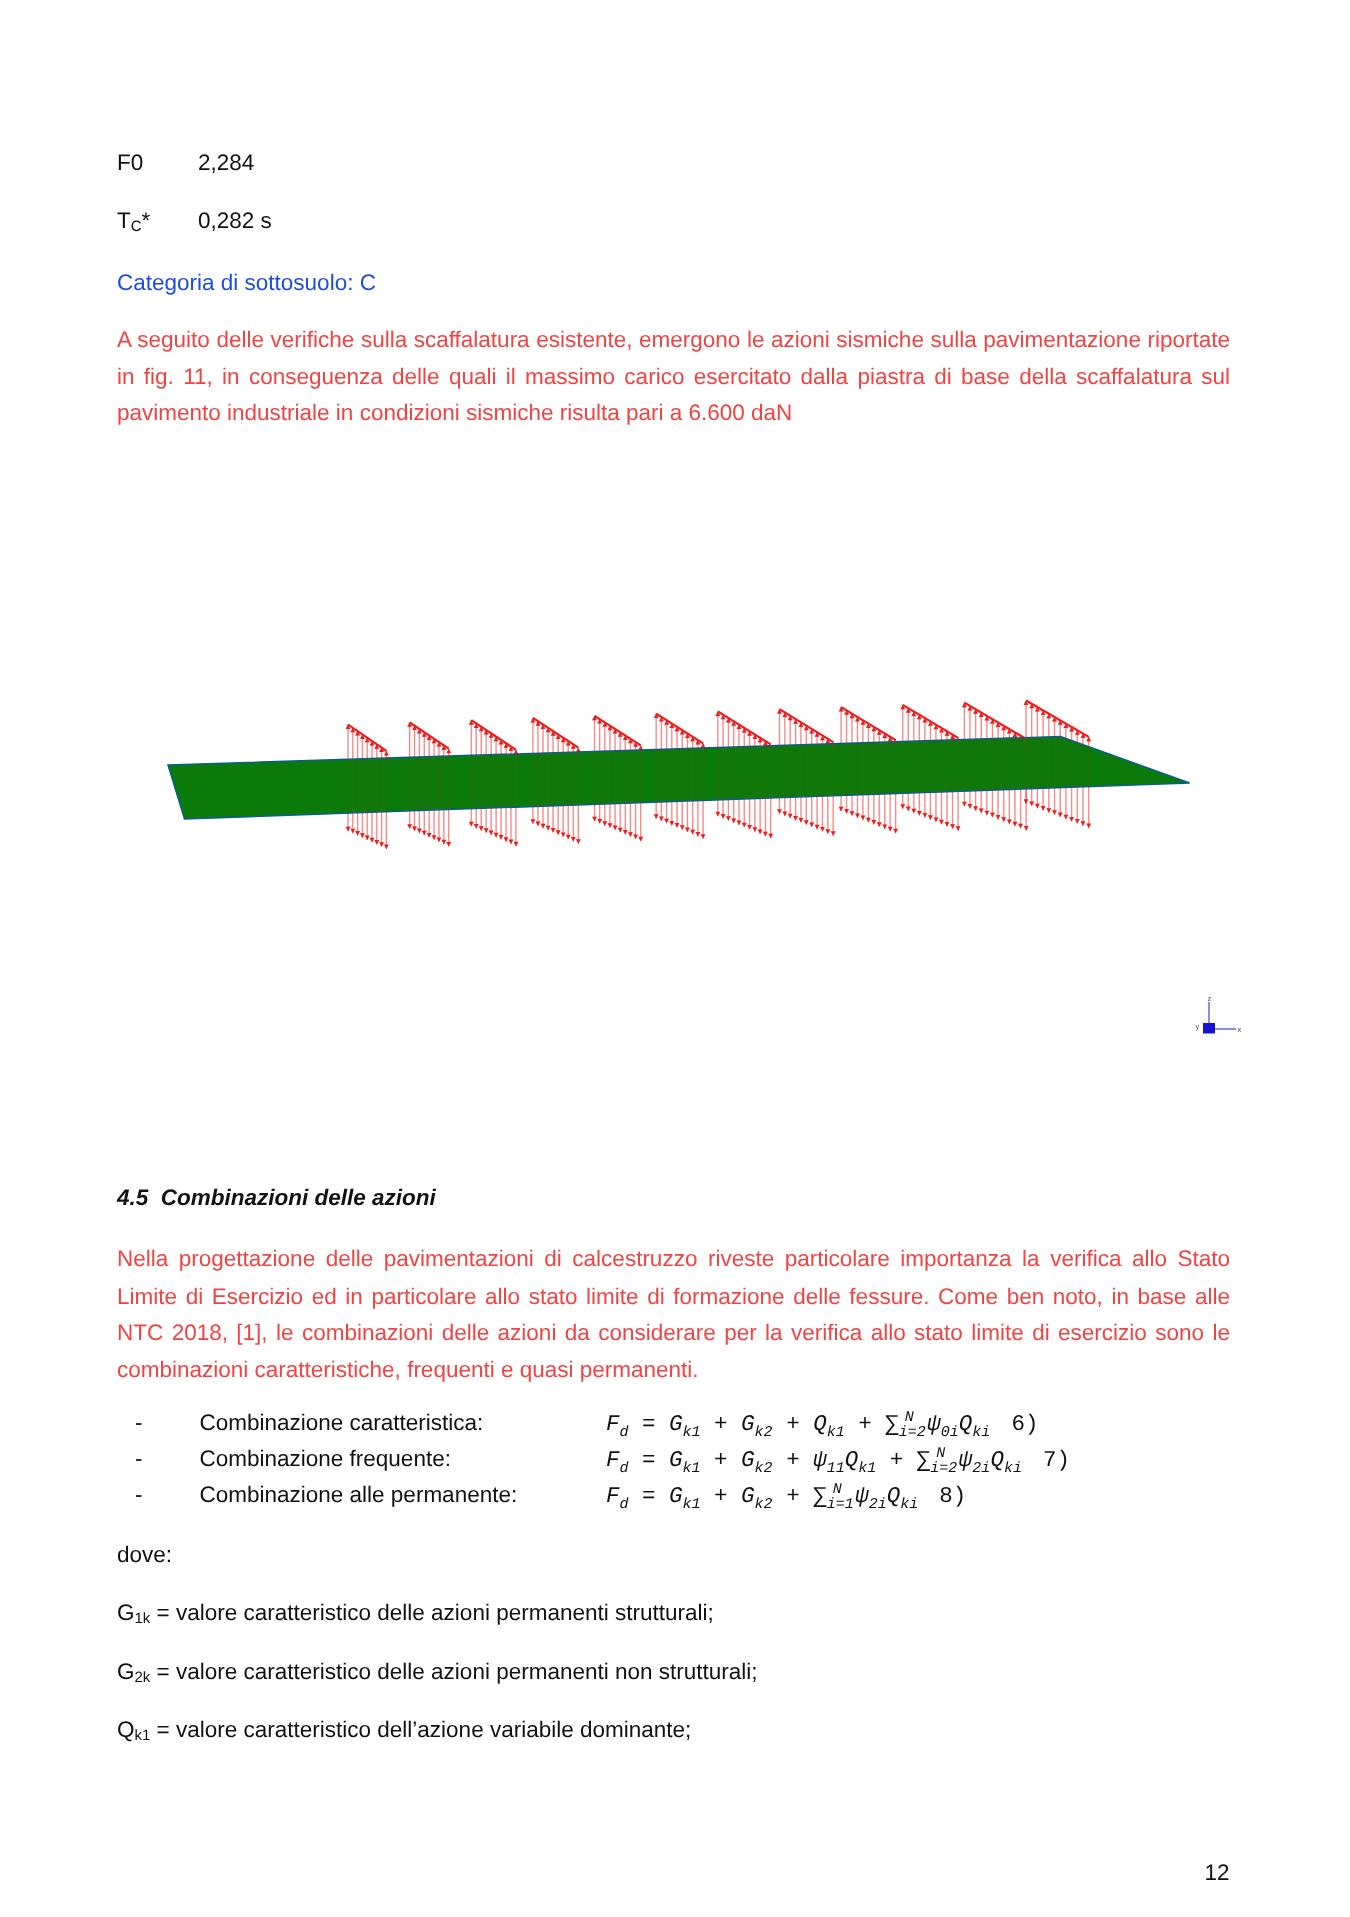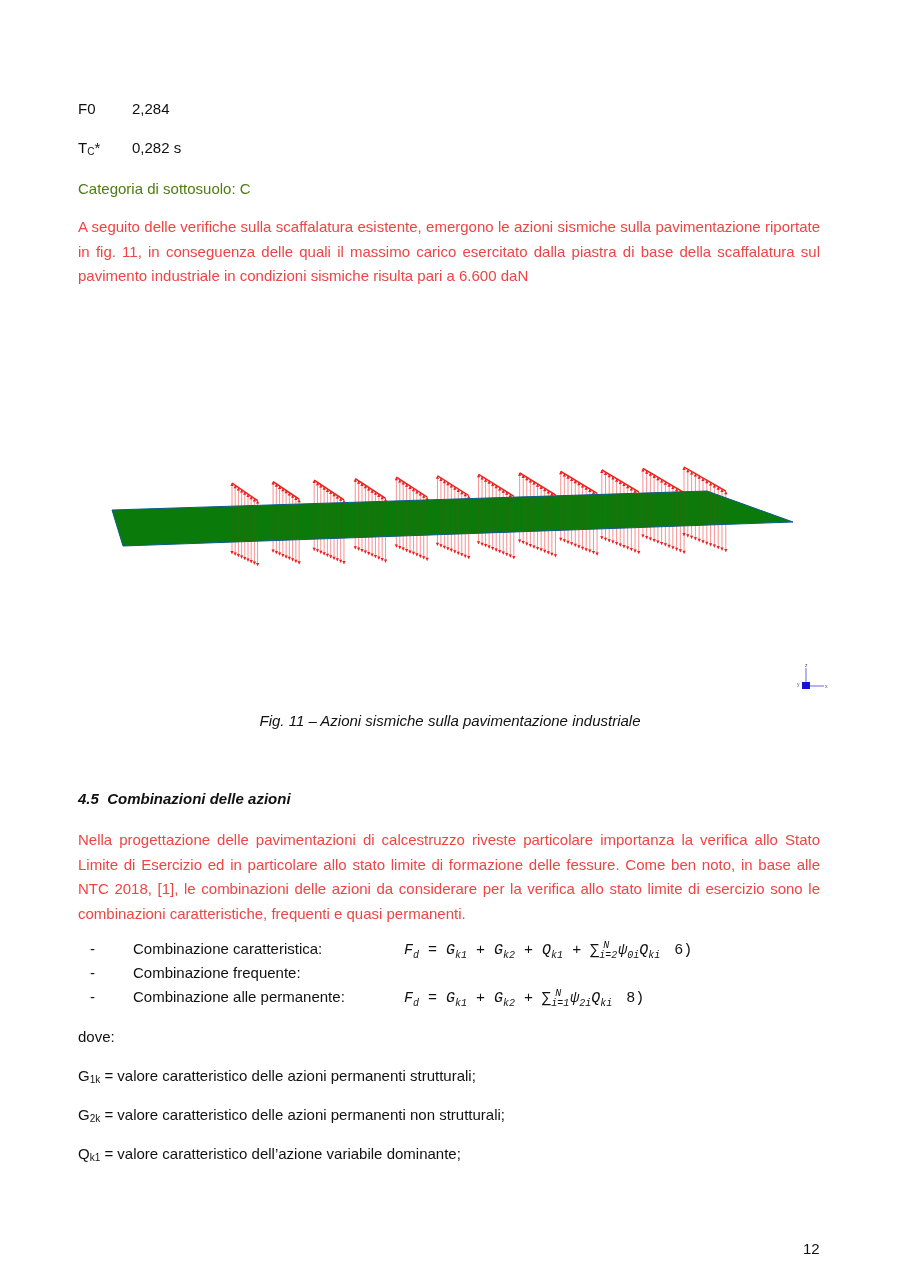--- a/index.html
+++ b/index.html
@@ -1,19 +1,19 @@
 <!DOCTYPE html>
 <html><head>
 <meta charset="utf-8">
 <style>
   html, body { margin: 0; padding: 0; background: #ffffff; }
   body { width: 900px; height: 1278px; position: relative; overflow: hidden;
          font-family: "Liberation Sans", sans-serif; color: #111; }
   .page { position: absolute; left: 0; top: 0; width: 900px; height: 1252px; }
-  .txt { position: absolute; font-size: 15px; line-height: 24px; color: #4d7c0f; }
+  .txt { position: absolute; font-size: 15px; line-height: 24px; color: #1d4ed8; }
   .param-label { position: absolute; left: 78px; font-size: 15px; }
   .param-value { position: absolute; left: 132px; font-size: 15px; }
   sub.s { font-size: 10px; vertical-align: -2px; }
   .para { position: absolute; left: 78px; width: 742px; font-size: 15px;
           line-height: 24.5px; text-align: justify; color: #ef4444; }
   .caption { position: absolute; left: 0; width: 900px; text-align: center; top: 712px;
              font-size: 15px; font-style: italic; }
   .heading { position: absolute; left: 78px; top: 790px; font-size: 15px;
              font-style: italic; font-weight: bold; }
   .list-row { position: absolute; left: 90px; width: 700px; height: 23px; font-size: 15px; }
@@ -882,37 +882,37 @@
     <g transform="translate(806,686)">
       <line x1="0" y1="0" x2="0" y2="-18" stroke="#6a6ad8" stroke-width="1"></line>
       <line x1="0" y1="0" x2="18" y2="0" stroke="#6a6ad8" stroke-width="1"></line>
       <rect x="-4" y="-4" width="8" height="7" id="triad-box" fill="#1515d0"></rect>
       <text x="-1" y="-19" font-size="5" fill="#555">z</text>
       <text x="-9" y="0" font-size="5" fill="#555">y</text>
       <text x="19" y="2" font-size="5" fill="#555">x</text>
     </g>
   </svg>
 
-  <div class="caption">Fig. 11 – Azioni sismiche sulla pavimentazione industriale</div>
 
   <div class="heading">
     <span>4.5</span>&nbsp;
     <span>Combinazioni delle azioni</span>
   </div>
 
   <div class="para" style="top:828px">Nella progettazione delle pavimentazioni di calcestruzzo riveste particolare importanza la verifica allo Stato Limite di Esercizio ed in particolare allo stato limite di formazione delle fessure. Come ben noto, in base alle NTC 2018, [1], le combinazioni delle azioni da considerare per la verifica allo stato limite di esercizio sono le combinazioni caratteristiche, frequenti e quasi permanenti.</div>
 
   <div class="list-row" style="top:940px">
     <span class="dash">-</span>
     <span class="lbl">Combinazione caratteristica:</span>
     <span class="formula">F<sub>d</sub> = G<sub>k1</sub> + G<sub>k2</sub> + Q<sub>k1</sub> + <span class="sumsym">∑</span><sub>i=2</sub><sup style="margin-left:-14px">N</sup> ψ<sub>0i</sub>Q<sub>ki</sub><span class="num">6)</span></span>
   </div>
   <div class="list-row" style="top:964px">
     <span class="dash">-</span>
     <span class="lbl">Combinazione frequente:</span>
+    <span class="formula">F<sub>d</sub> = G<sub>k1</sub> + G<sub>k2</sub> + ψ<sub>11</sub>Q<sub>k1</sub> + <span class="sumsym">∑</span><sub>i=2</sub><sup style="margin-left:-14px">N</sup> ψ<sub>2i</sub>Q<sub>ki</sub><span class="num">7)</span></span>
   </div>
   <div class="list-row" style="top:988px">
     <span class="dash">-</span>
     <span class="lbl">Combinazione alle permanente:</span>
     <span class="formula">F<sub>d</sub> = G<sub>k1</sub> + G<sub>k2</sub> + <span class="sumsym">∑</span><sub>i=1</sub><sup style="margin-left:-14px">N</sup> ψ<sub>2i</sub>Q<sub>ki</sub><span class="num">8)</span></span>
   </div>
 
   <div class="def" style="top:1028px">dove:</div>
 
   <div class="def" style="top:1067px"><span>G</span><sub class="s">1k</sub><span> = valore caratteristico delle azioni permanenti strutturali;</span></div>

